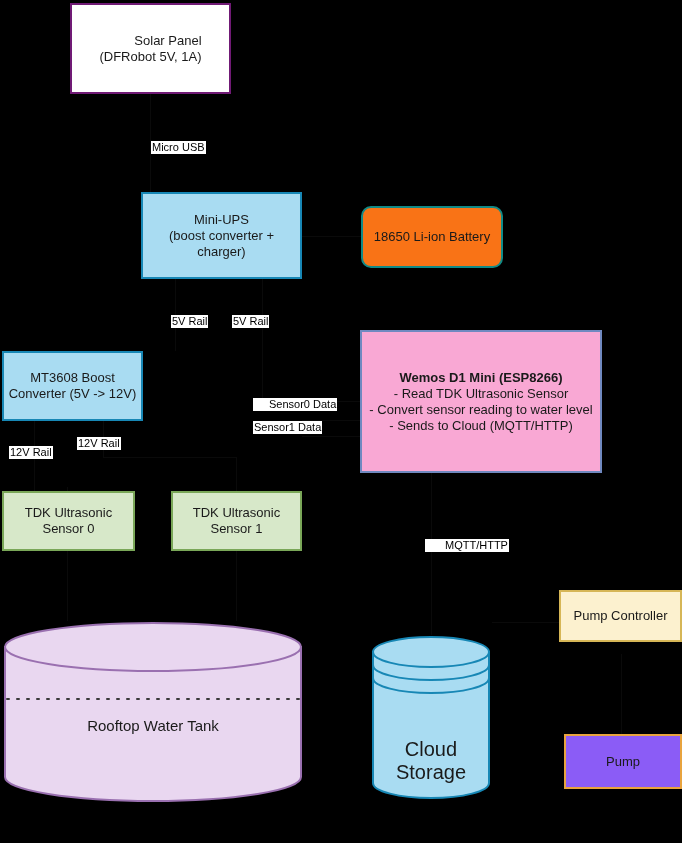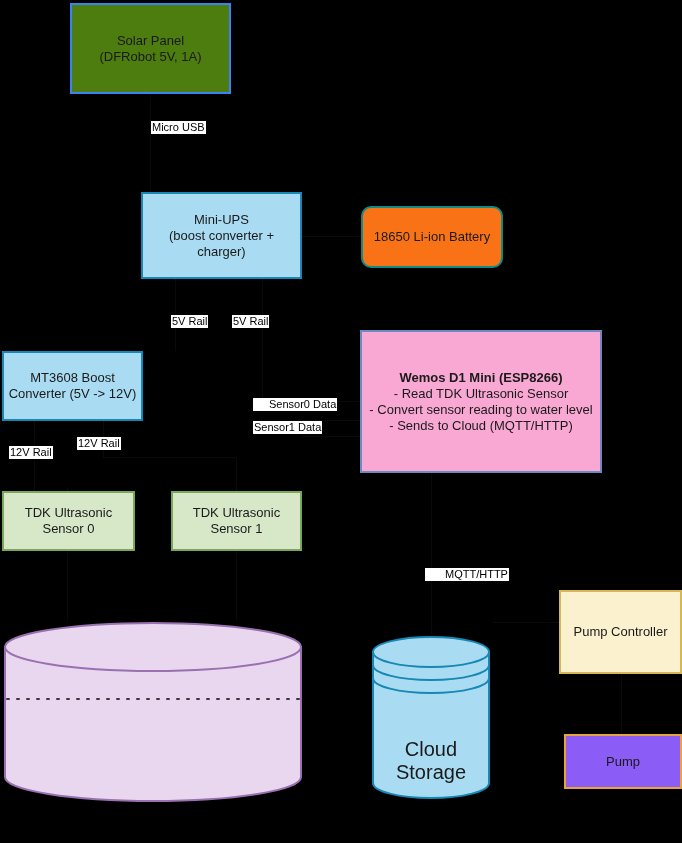--- a/index.html
+++ b/index.html
@@ -22,22 +22,23 @@
     align-items: center;
     justify-content: center;
     text-align: center;
     color: #1a1a1a;
     font-size: 13px;
     line-height: 16px;
     white-space: pre-line;
   }
   
   .skin-solar {
-    background: #4d7c0f;
-    border: 2px solid #3b82f6;
+    background: #ffffff;
+    border: 2px solid #701a75;
+    text-align: right;
   }
   .skin-blue {
     background: #a9dcf2;
     border: 2px solid #1787b5;
   }
   .skin-teal {
     background: #f97316;
     border: 2px solid #118a86;
     border-radius: 10px;
   }
@@ -133,51 +134,52 @@
     <div>- Convert sensor reading to water level</div>
     <div>- Sends to Cloud (MQTT/HTTP)</div>
   </div>
 
   <div class="node skin-green" style="left:2px; top:491px; width:133px; height:60px;">TDK Ultrasonic
 Sensor 0</div>
 
   <div class="node skin-green" style="left:171px; top:491px; width:131px; height:60px;">TDK Ultrasonic
 Sensor 1</div>
 
-  <div class="node skin-cream" style="left:559px; top:590px; width:123px; height:84px;">Pump Controller</div>
+  <div class="node skin-cream" style="left:559px; top:590px; width:123px; height:52px;">Pump Controller</div>
 
   <div class="node skin-peach" style="left:564px; top:734px; width:118px; height:55px;">Pump</div>
 
   <div class="cylinder" style="left:3px; top:621px; width:300px; height:182px;">
     <svg class="cyl-svg" width="300" height="182" viewBox="0 0 300 182">
       <path d="M2,26 L2,156 A148,24 0 0 0 298,156 L298,26 Z" fill="#e9d7f0" stroke="#9a70b0" stroke-width="2"></path>
       <ellipse cx="150" cy="26" rx="148" ry="24" fill="#e9d7f0" stroke="#9a70b0" stroke-width="2"></ellipse>
       <line x1="4" y1="78" x2="296" y2="78" stroke="#3a3a3a" stroke-width="2" stroke-dasharray="2 8" stroke-linecap="round"></line>
     </svg>
+    <div class="cyl-label tank-label" style="top:96px;">Rooftop Water Tank</div>
   </div>
 
   <div class="cylinder" style="left:371px; top:635px; width:120px; height:165px;">
     <svg class="cyl-svg" width="120" height="165" viewBox="0 0 120 165">
       <path d="M2,17 L2,148 A58,15 0 0 0 118,148 L118,17 Z" fill="#a9dcf2" stroke="#1787b5" stroke-width="2"></path>
       <ellipse cx="60" cy="17" rx="58" ry="15" fill="#a9dcf2" stroke="#1787b5" stroke-width="2"></ellipse>
       <path d="M2,30 A58,15 0 0 0 118,30" fill="none" stroke="#1787b5" stroke-width="2"></path>
       <path d="M2,43 A58,15 0 0 0 118,43" fill="none" stroke="#1787b5" stroke-width="2"></path>
     </svg>
     <div class="cyl-label" style="top:103px;">Cloud Storage</div>
   </div>
 
-  <div class="edge-label" style="left:151px; top:121px;">Micro USB</div>
+  <div class="edge-label" style="left:151px; top:141px;">Micro USB</div>
 
   <div class="edge-label" style="left:171px; top:315px;">5V Rail</div>
 
   <div class="edge-label" style="left:232px; top:315px;">5V Rail</div>
 
   <div class="edge-label" style="left:253px; top:398px;padding-left:16px;">Sensor0 Data</div>
 
   <div class="edge-label" style="left:253px; top:421px;">Sensor1 Data</div>
 
   <div class="edge-label" style="left:9px; top:446px;">12V Rail</div>
 
   <div class="edge-label" style="left:77px; top:437px;">12V Rail</div>
 
-  <div class="edge-label" style="left:425px; top:568px;padding-left:20px;">MQTT/HTTP</div>
+  <div class="edge-label" style="left:425px; top:539px;padding-left:20px;">MQTT/HTTP</div>
 
 </div>
 
 </body></html>

